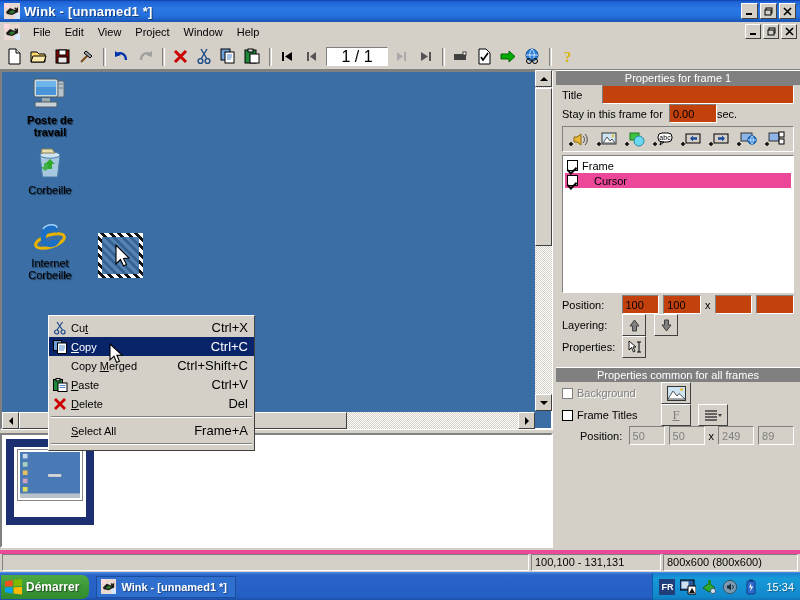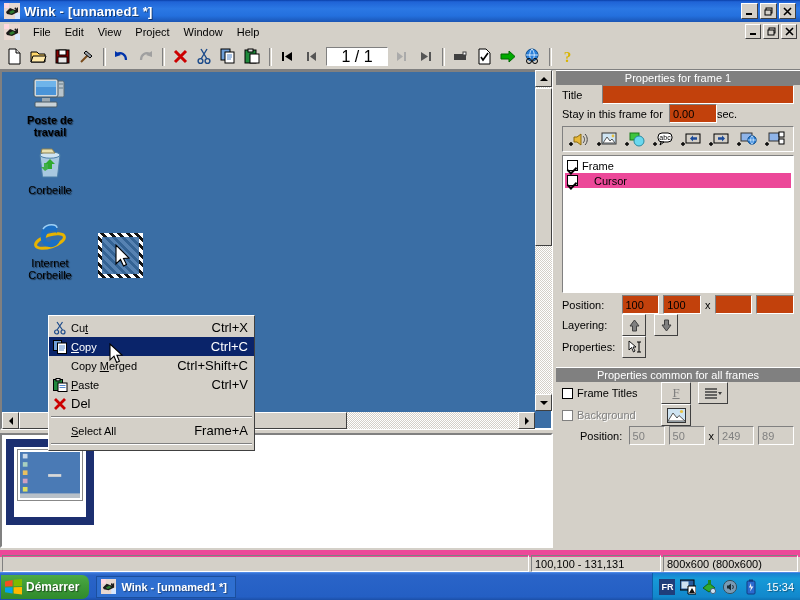--- a/index.html
+++ b/index.html
@@ -170,21 +170,21 @@
   }
   .btn3d {
     background: #d4d0c8; border: 1px solid; border-color: #fff #404040 #404040 #fff;
     display: flex; align-items: center; justify-content: center;
   }
 
   
   .statusbar {
     position: absolute; left: 0; top: 550px; width: 800px; height: 20px;
     background: #d4d0c8; display: flex; align-items: center; padding: 1px 2px; gap: 2px;
-    border-top: 7px solid #ec4899;
+    border-top: 4px solid #ec4899;
   }
   .spane {
     height: 17px; border: 1px solid; border-color: #808080 #fff #fff #808080;
     display: flex; align-items: center; padding: 0 3px; font-size: 11px;
   }
 
   
   .taskbar {
     position: absolute; left: 0; top: 572px; width: 800px; height: 28px;
     background: linear-gradient(to bottom, #3b78d8 0%, #2a64c8 8%, #245fc4 88%, #1c4fa8 100%);
@@ -650,41 +650,41 @@
         <svg width="15" height="14" viewBox="0 0 15 14">
           <path d="M2 1 L2 10 L4.5 7.5 L6.5 12 L8 11 L6 7 L9 7 Z" fill="#fff" stroke="#000" stroke-width="0.9"></path>
           <path d="M10 2 h4 M12 2 v10 M10 12 h4" stroke="#000" stroke-width="1"></path>
         </svg>
       </div>
     </div>
 
     <div class="sectionhdr" style="margin-top:9px;">Properties common for all frames</div>
 
     <div class="row">
-      <span class="chk"></span>
-      <span class="lbl" style="width:84px;">Frame Titles</span>
-      <div class="btn3d" style="width:30px;height:22px;">
-        <span style="font-family:'Liberation Serif',serif; font-size:13px; color:#808080; text-decoration:underline;">F</span>
-      </div>
-      <div class="btn3d" style="width:30px;height:22px;margin-left:7px;">
-        <svg width="19" height="13" viewBox="0 0 19 13">
-          <path d="M1 2 h12 M1 5 h12 M1 8 h12 M1 11 h12" stroke="#404040" stroke-width="1.4"></path>
-          <path d="M14 5 L18 5 L16 8 Z" fill="#404040"></path>
-        </svg>
-      </div>
-    </div>
-
-    <div class="row">
       <span class="chk" style="border-color:#808080;"></span>
       <span class="lbl dim" style="width:84px;">Background</span>
       <div class="btn3d" style="width:30px;height:22px;">
         <svg width="19" height="15" viewBox="0 0 19 15">
           <rect x="0.5" y="0.5" width="18" height="14" fill="#cfe4f2" stroke="#333"></rect>
           <circle cx="14.5" cy="3.5" r="1.6" fill="#e8c040"></circle>
           <path d="M1 13 L6 5 L10 10 L12 7.5 L18 13 Z" fill="#fff" stroke="#555"></path>
+        </svg>
+      </div>
+    </div>
+
+    <div class="row">
+      <span class="chk"></span>
+      <span class="lbl" style="width:84px;">Frame Titles</span>
+      <div class="btn3d" style="width:30px;height:22px;">
+        <span style="font-family:'Liberation Serif',serif; font-size:13px; color:#808080; text-decoration:underline;">F</span>
+      </div>
+      <div class="btn3d" style="width:30px;height:22px;margin-left:7px;">
+        <svg width="19" height="13" viewBox="0 0 19 13">
+          <path d="M1 2 h12 M1 5 h12 M1 8 h12 M1 11 h12" stroke="#404040" stroke-width="1.4"></path>
+          <path d="M14 5 L18 5 L16 8 Z" fill="#404040"></path>
         </svg>
       </div>
     </div>
 
     <div class="row" style="padding-left:24px;">
       <span class="lbl" style="width:52px;">Position:</span>
       <div class="tfield dis" style="width:38px;">
         <span>50</span>
       </div>
       <div class="tfield dis" style="width:38px; margin-left:4px;">
@@ -807,20 +807,21 @@
       <span class="txt"><u>P</u>aste</span>
       <span class="acc">Ctrl+V</span>
     </div>
 
     <div class="ctxitem">
       <span class="ico">
         <svg width="14" height="14" viewBox="0 0 14 14">
             <path d="M2 2 L12 12 M12 2 L2 12" stroke="#cc0000" stroke-width="2.8"></path>
           </svg>
       </span>
+      <span class="txt"><u>D</u>elete</span>
       <span class="acc">Del</span>
     </div>
 
     <div class="ctxsep"></div>
 
     <div class="ctxitem">
       <span class="ico"></span>
       <span class="txt"><u>S</u>elect All</span>
       <span class="acc">Frame+A</span>
     </div>

